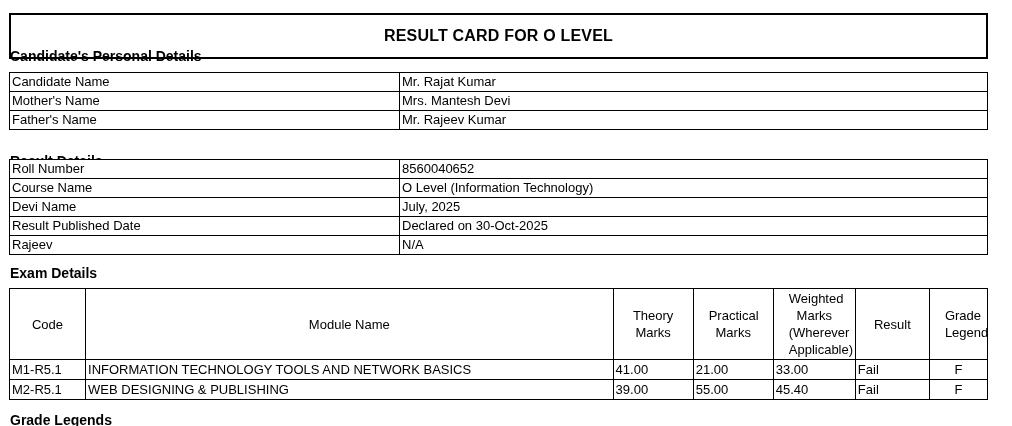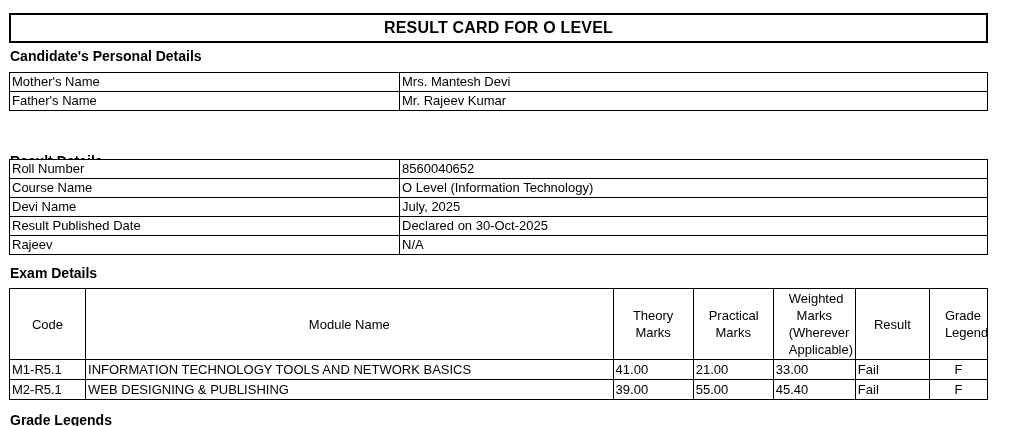--- a/index.html
+++ b/index.html
@@ -9,21 +9,21 @@
   }
   body {
     position: relative;
     overflow: hidden;
     font-family: "Liberation Sans", sans-serif;
     color: #000000;
   }
   .title-box {
     position: absolute;
     left: 9px; top: 13px;
-    width: 979px; height: 30px;
+    width: 979px; height: 46px;
     border: 2px solid #000000;
     display: flex; align-items: center; justify-content: center;
     font-size: 16px; font-weight: bold;
     letter-spacing: 0.2px;
   }
   .sec-h {
     position: absolute;
     left: 10px;
     font-size: 14px;
     font-weight: bold;
@@ -83,20 +83,24 @@
 </div>
 
 <div class="sec-h" id="h-personal">Candidate's Personal Details</div>
 
 <table class="kv" id="t-personal">
   <colgroup>
       <col class="c-label">
       <col class="c-value">
     </colgroup>
   <tbody>
+    <tr>
+      <td>Candidate Name</td>
+      <td>Mr. Rajat Kumar</td>
+    </tr>
     <tr>
       <td>Mother's Name</td>
       <td>Mrs. Mantesh Devi</td>
     </tr>
     <tr>
       <td>Father's Name</td>
       <td>Mr. Rajeev Kumar</td>
     </tr>
   </tbody>
 </table>

